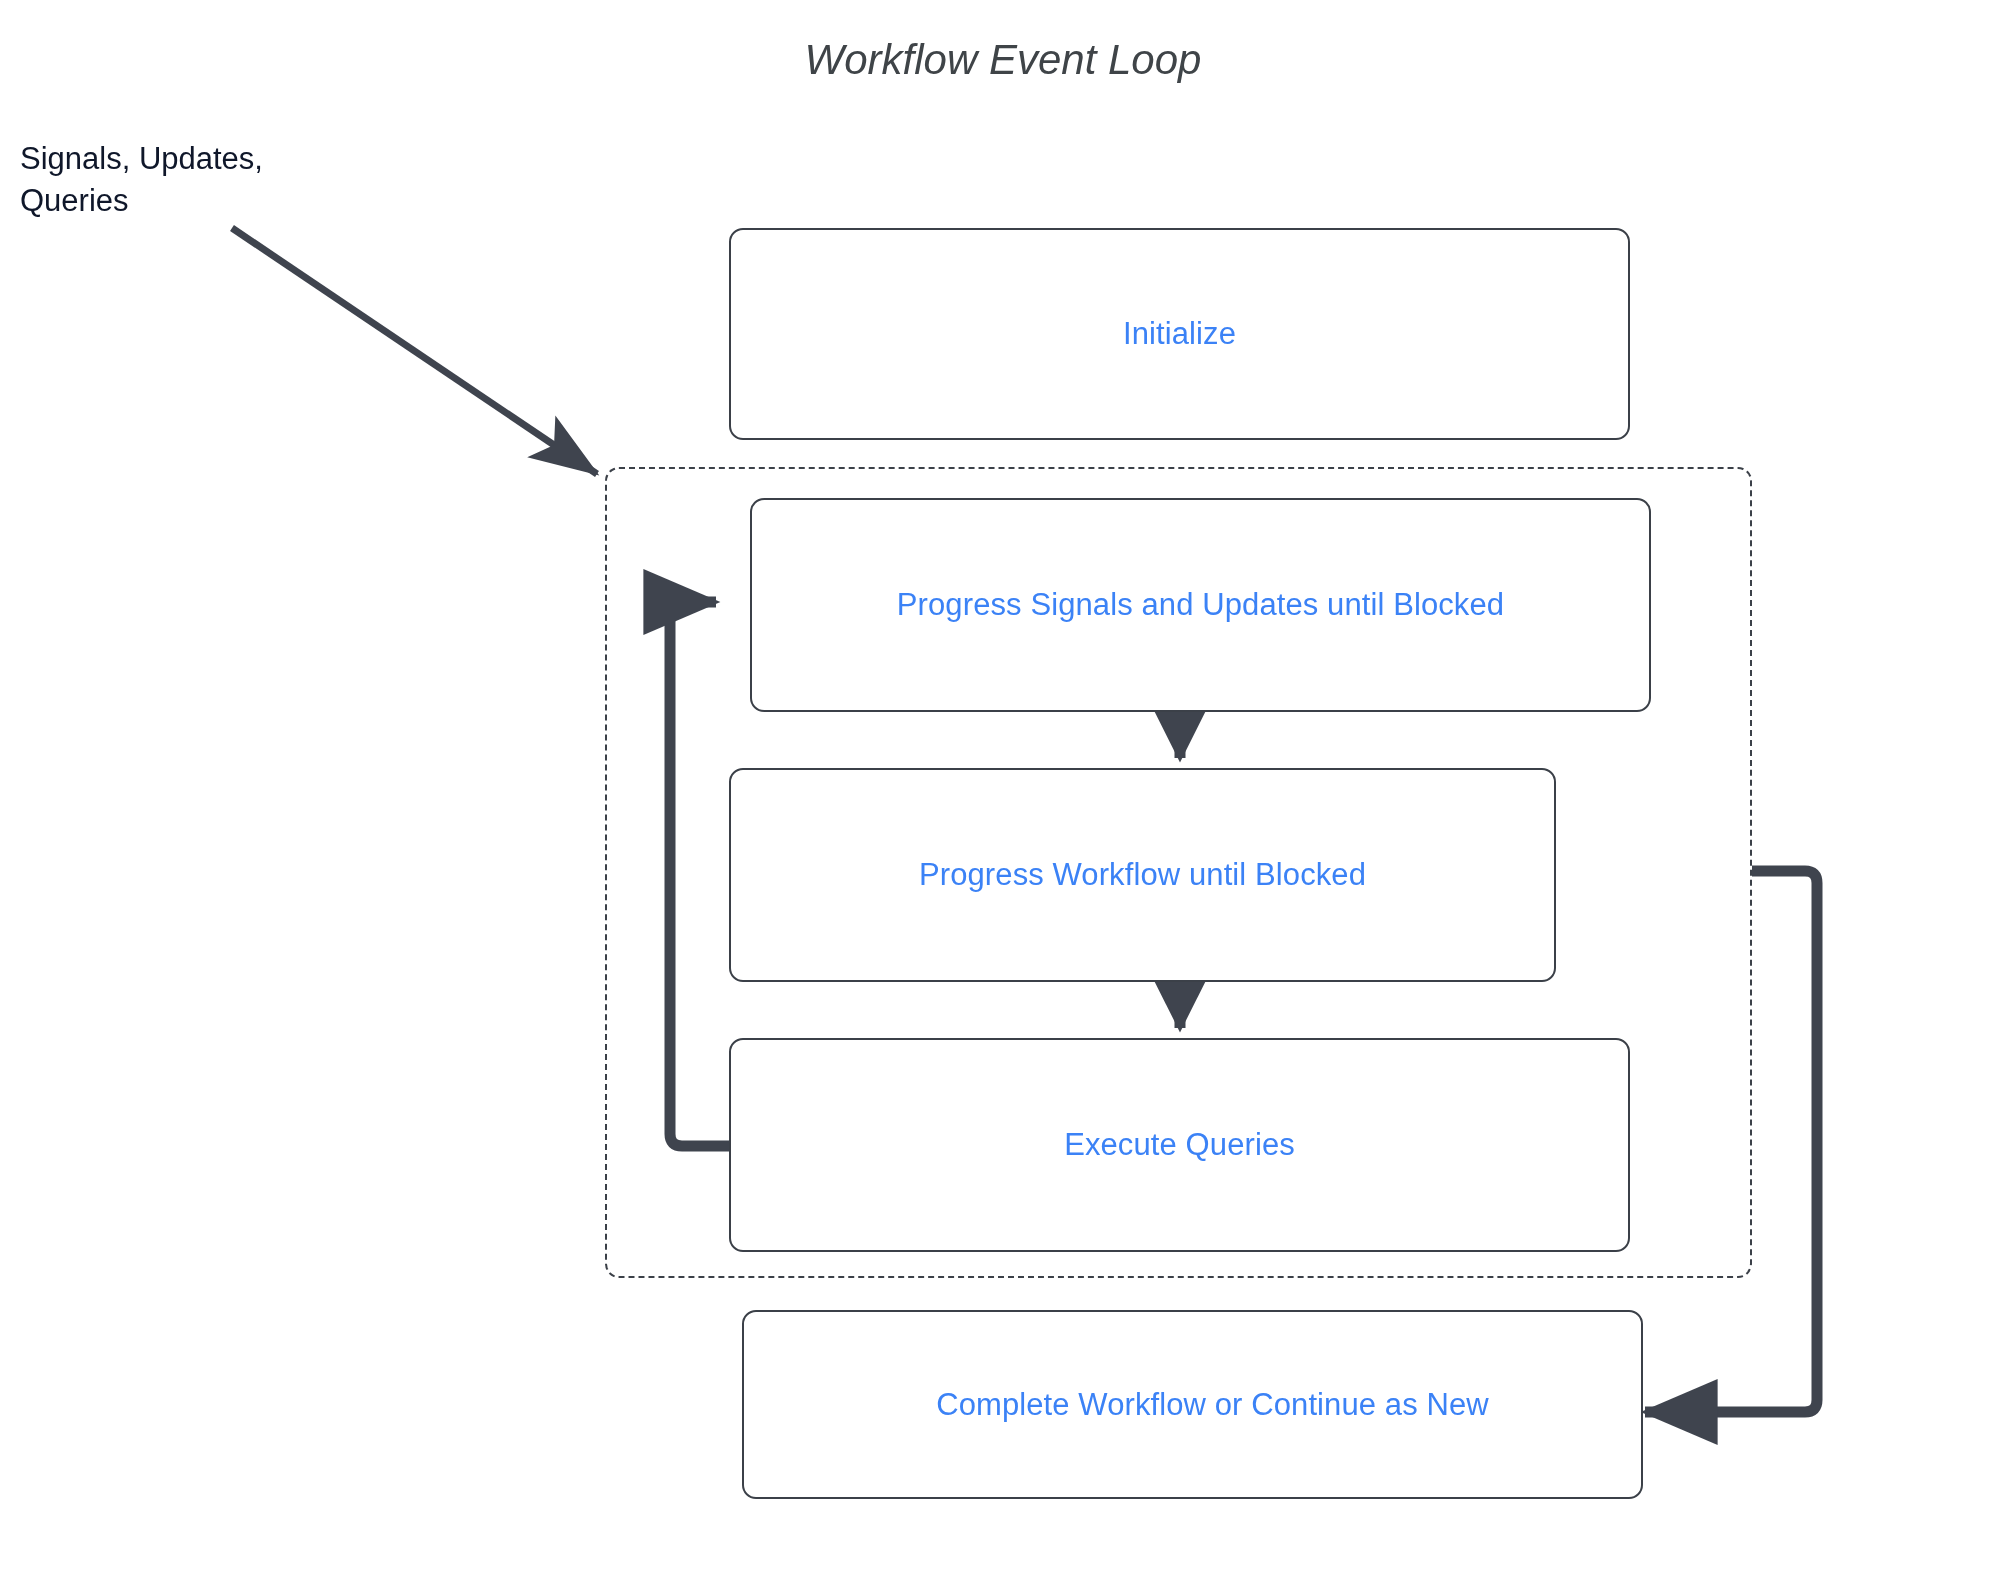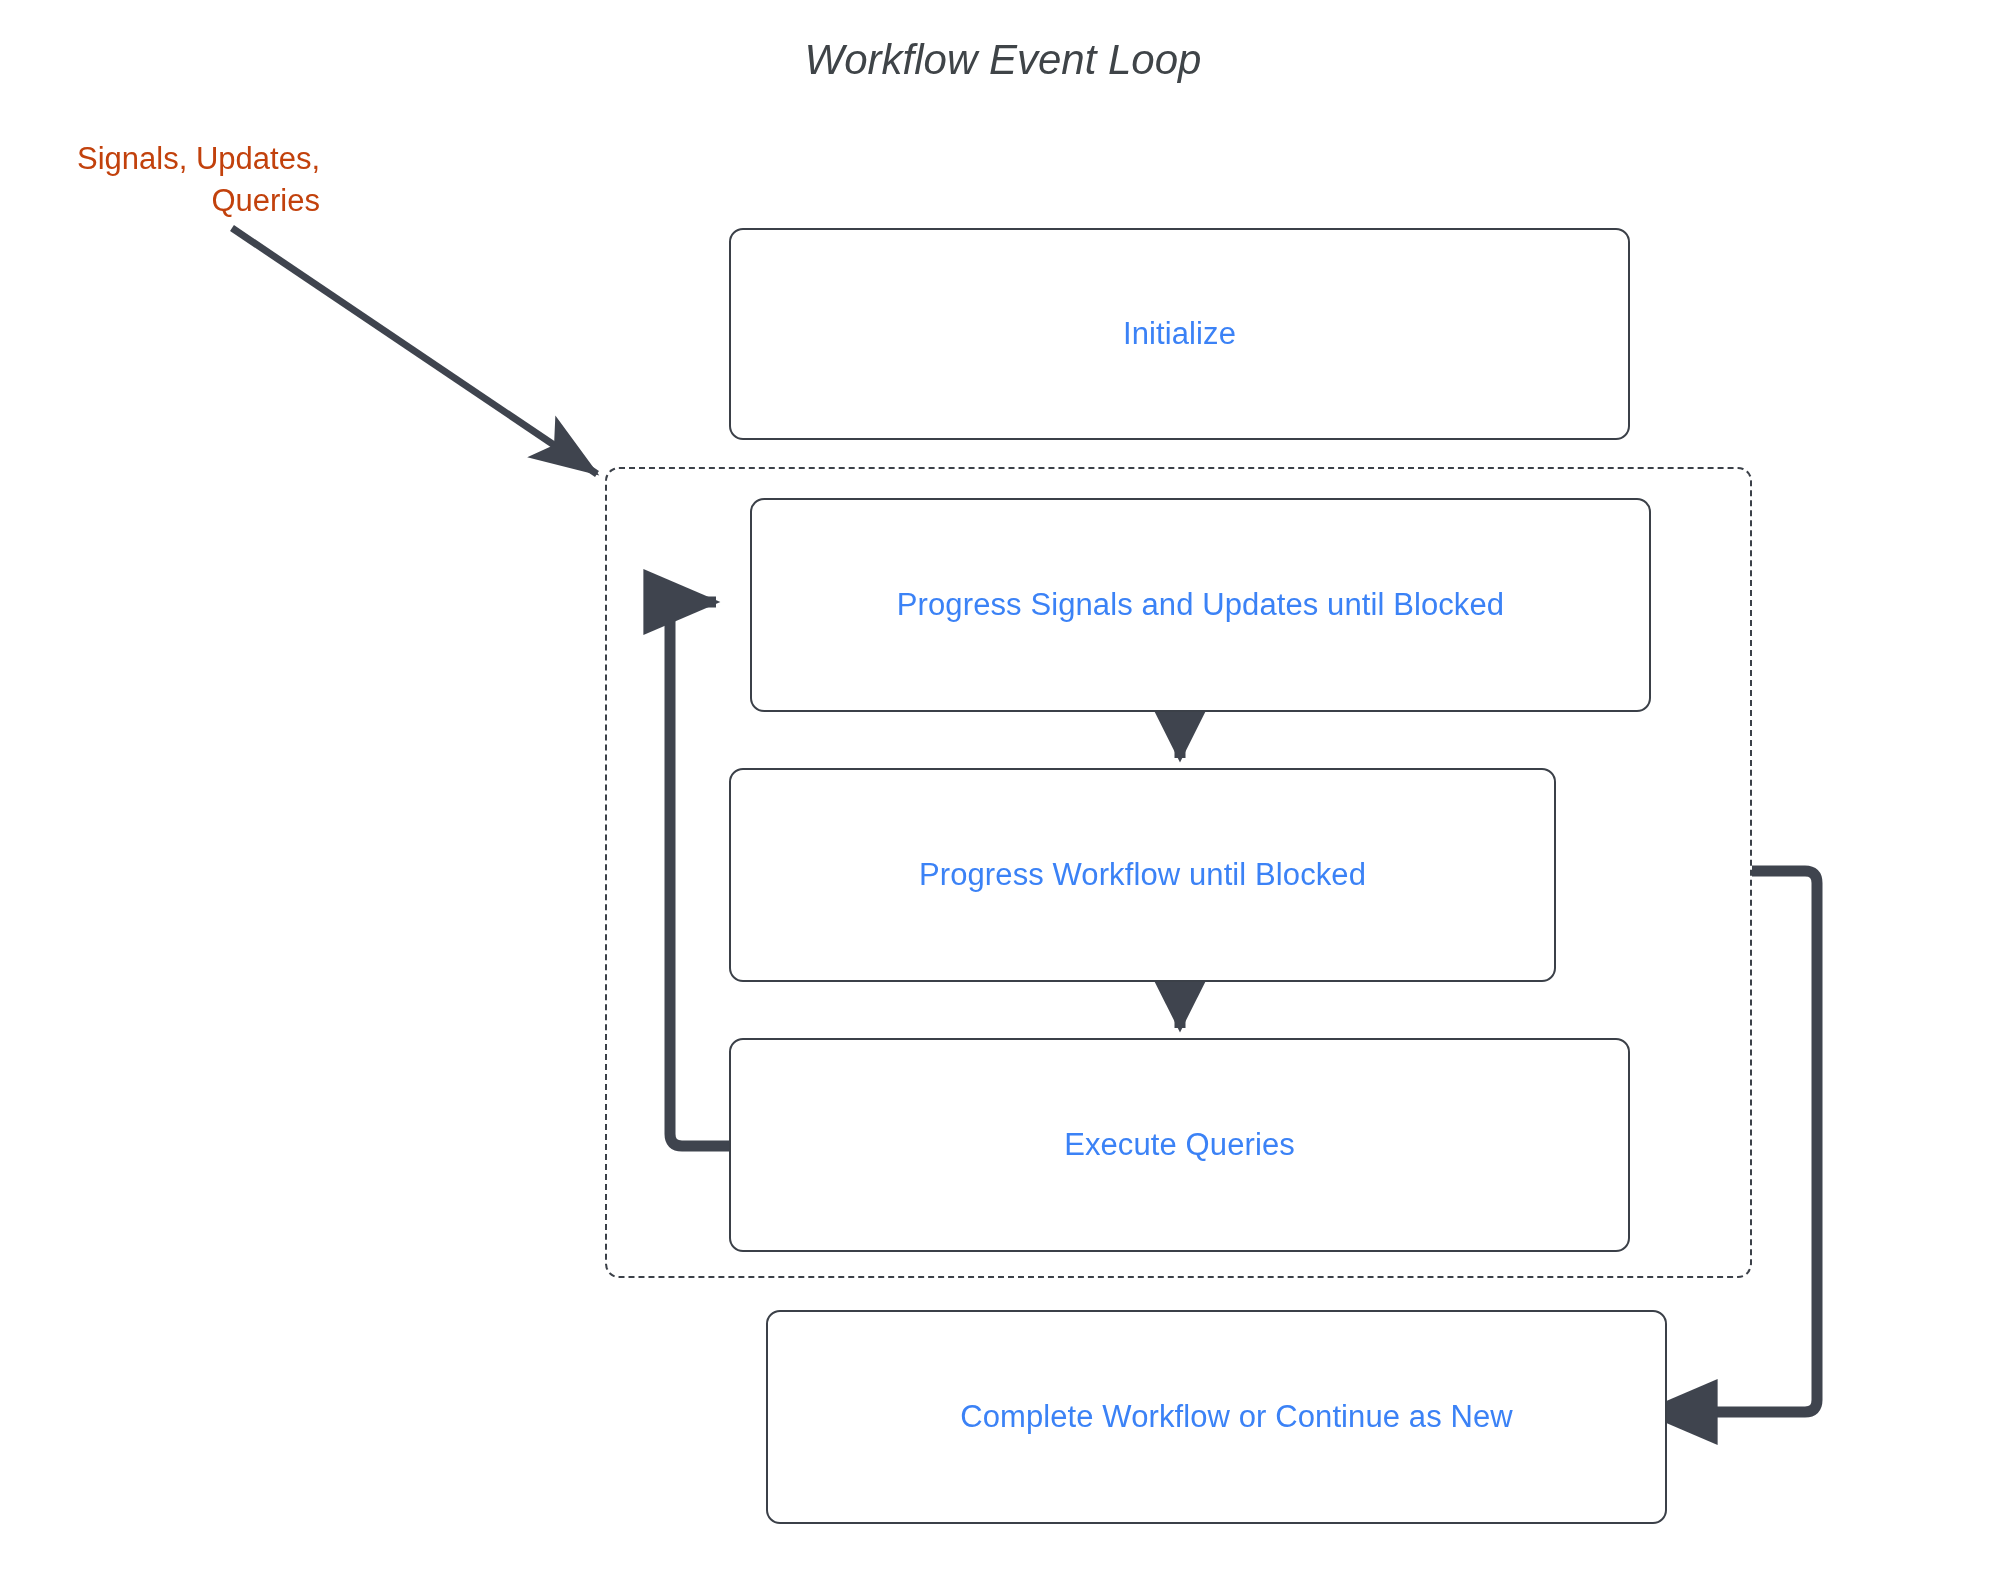--- a/index.html
+++ b/index.html
@@ -58,25 +58,25 @@
     font-family: "Liberation Sans", sans-serif;
     font-size: 42px;
     font-style: italic;
     color: #3f4448;
   }
   #external-input-label {
     position: absolute;
     left: 20px;
     top: 138px;
     width: 300px;
-    text-align: right;
+    text-align: left;
     font-family: "Liberation Sans", sans-serif;
     font-size: 31px;
     line-height: 42px;
-    color: #c2410c;
+    color: #0f172a;
   }
 </style>
 </head>
 <body>
 
 <div id="canvas">
 
   <div id="diagram-title">Workflow Event Loop</div>
 
   <div id="external-input-label">
@@ -119,17 +119,17 @@
   </div>
 
   <div class="node-box" style="left:729px; top:768px; width:827px; height:214px;">
     <span class="node-label">Progress Workflow until Blocked</span>
   </div>
 
   <div class="node-box" style="left:729px; top:1038px; width:901px; height:214px;">
     <span class="node-label">Execute Queries</span>
   </div>
 
-  <div class="node-box" style="left:766px; top:1310px; width:901px; height:214px;padding-left:40px;">
+  <div class="node-box" style="left:742px; top:1310px; width:901px; height:189px;padding-left:40px;">
     <span class="node-label">Complete Workflow or Continue as New</span>
   </div>
 
 </div>
 
 </body></html>

